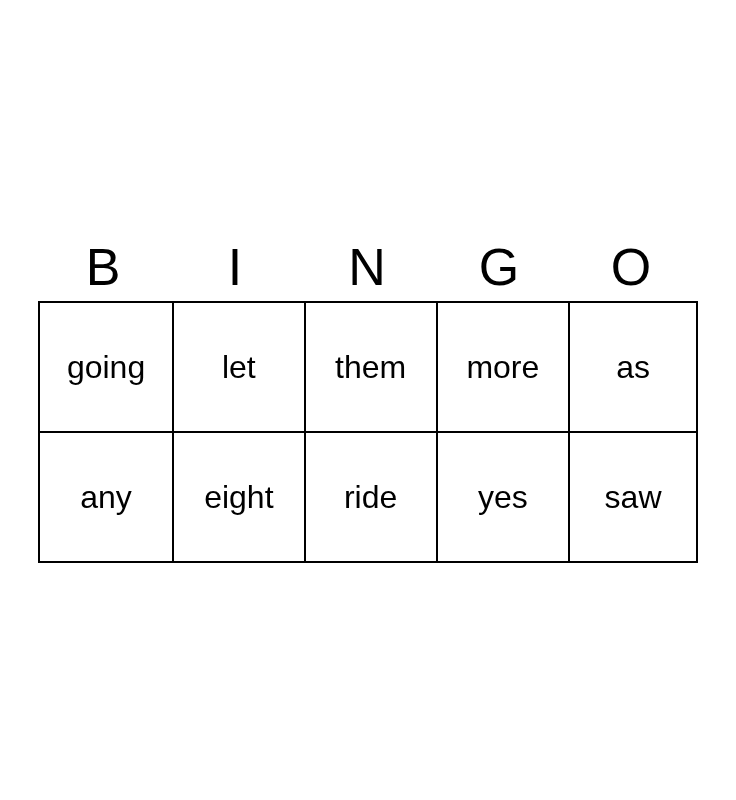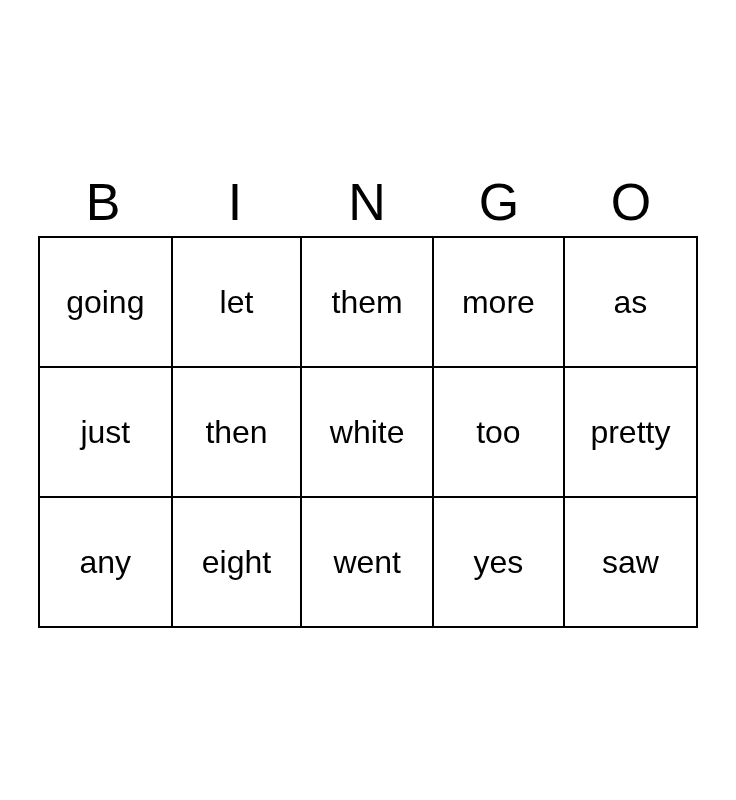--- a/index.html
+++ b/index.html
@@ -75,28 +75,21 @@
   <table class="bingo-grid">
     <tbody>
       <tr>
         <td>going</td>
         <td>let</td>
         <td>them</td>
         <td>more</td>
         <td>as</td>
       </tr>
       <tr>
-        <td>just</td>
-        <td>then</td>
-        <td>white</td>
-        <td>too</td>
-        <td>pretty</td>
-      </tr>
-      <tr>
         <td>any</td>
         <td>eight</td>
-        <td>went</td>
+        <td>ride</td>
         <td>yes</td>
         <td>saw</td>
       </tr>
     </tbody>
   </table>
 </div>
 
 </body></html>

